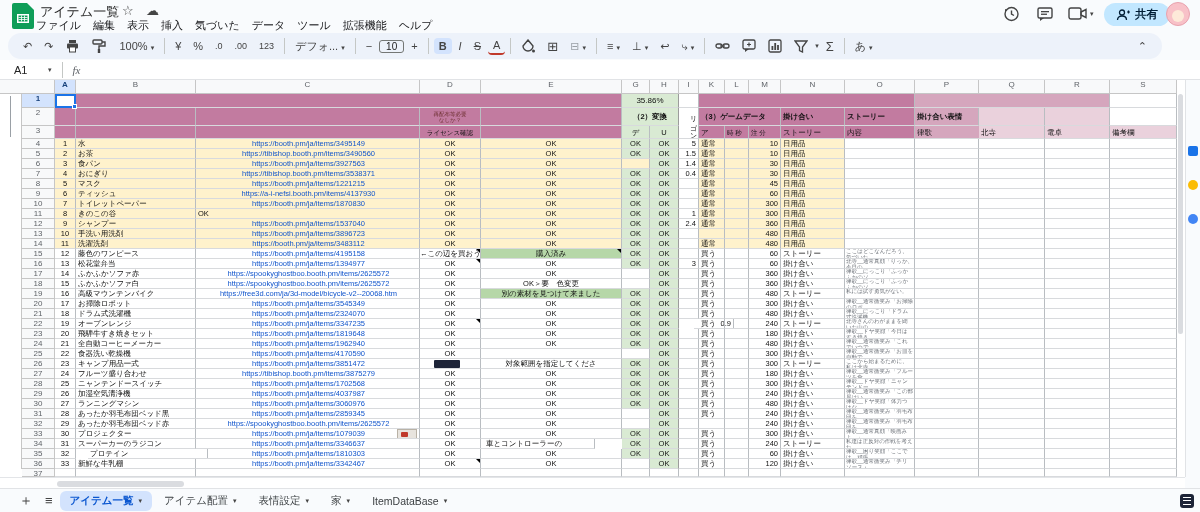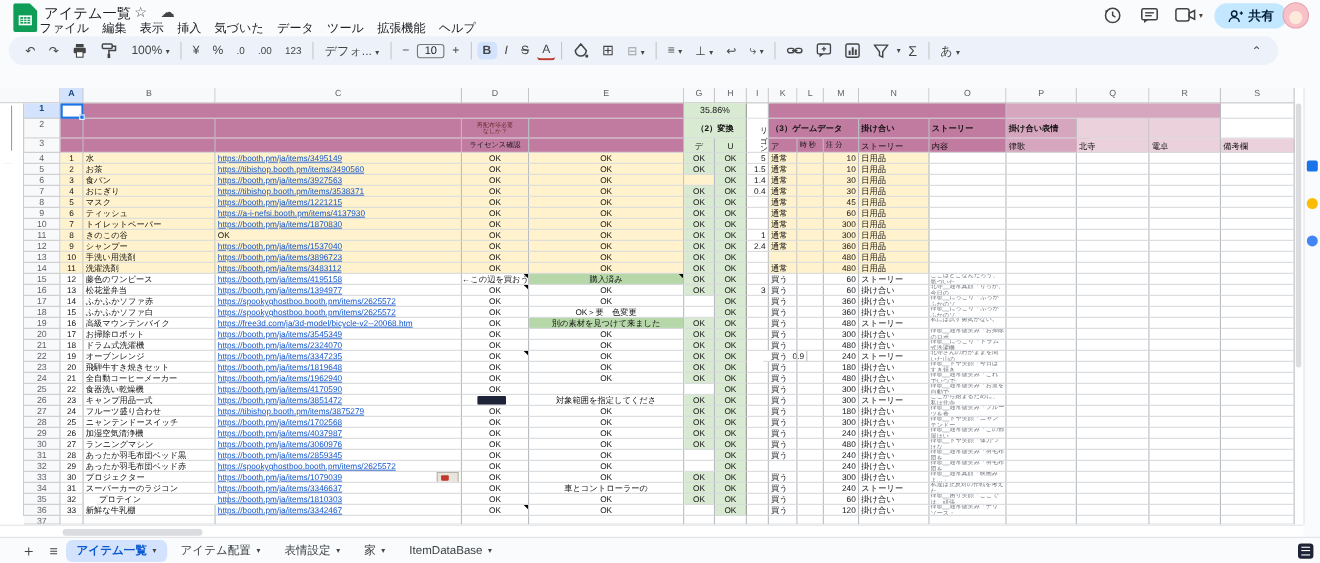--- a/index.html
+++ b/index.html
@@ -26,21 +26,21 @@
   #fbar{left:0;top:60px;width:1200px;height:20px;background:#fff;border-bottom:1px solid #e1e3e6;display:flex;align-items:center;}
   
   #grid{left:0;top:80px;width:1185px;height:397px;overflow:hidden;background:#fff;}
   .cell{position:absolute;box-sizing:border-box;overflow:hidden;font-size:7.5px;line-height:10px;color:#111;border-right:1px solid #b9bdc1;border-bottom:1px solid #d8dadd;white-space:nowrap;}
   .hcell{background:#f8f9fa;color:#5f6368;font-size:8px;text-align:center;border-right:1px solid #c6c6c6;border-bottom:1px solid #c6c6c6;}
   .selhdr{background:#d3e3fd;color:#18427c;font-weight:bold;}
   .ctr{text-align:center;}
   .rt{text-align:right;padding-right:2px;}
   .lt{text-align:left;padding-left:2px;}
   .b{font-weight:bold;}
-  .url{color:#1155cc;text-decoration:underline;}
+  .url{color:#1155cc;text-align:center;}
   .plum{background:#c27ba0;}
   .plumL{background:#d5a6bd;}
   .pale{background:#ead1dc;}
   .grn{background:#d9ead3;}
   .grnS{background:#b6d7a8;}
   .yel{background:#fff2cc;}
   .note::after{content:"";position:absolute;right:0;top:0;border-left:4px solid transparent;border-top:4px solid #000;}
   .tinynote{font-size:5.5px;line-height:5.5px;color:#6a6f76;white-space:normal;padding:0 1px;}
   .vert{writing-mode:vertical-rl;font-size:7px;letter-spacing:1px;padding-top:2px;text-align:left;}
   .sel-box{border:2px solid #1a73e8;background:transparent;}
@@ -172,20 +172,27 @@
   <svg class="ic t" width="14" height="13" viewBox="0 0 14 13">
     <path d="M1 1h12L8.5 7v5l-3-1.5V7z" fill="none" stroke="#444" stroke-width="1.3"></path>
   </svg>
   <span class="caret">▾</span>
   <span class="t" style="font-size:13px">Σ</span>
   <div class="sep"></div>
   <span class="t"><span>あ</span> <span class="caret">▾</span></span>
   <span class="t" style="margin-left:auto;color:#444">⌃</span>
 </div>
 
+<div class="abs" id="fbar">
+  <span style="font-size:11px;color:#222;margin-left:14px;width:34px">A1</span>
+  <span class="caret">▾</span>
+  <div class="sep" style="margin:0 10px"></div>
+  <span style="font-size:11px;color:#5f6368;font-style:italic;font-family:'Liberation Serif',serif">fx</span>
+  <div style="flex:1"></div>
+</div>
 
 <div class="abs" id="grid">
       <div class="cell hcell" style="left:0px;top:0px;width:55px;height:14px;"></div>
       <div class="cell hcell selhdr" style="left:55px;top:0px;width:21px;height:14px;">A</div>
       <div class="cell hcell" style="left:76px;top:0px;width:120px;height:14px;">B</div>
       <div class="cell hcell" style="left:196px;top:0px;width:224px;height:14px;">C</div>
       <div class="cell hcell" style="left:420px;top:0px;width:61px;height:14px;">D</div>
       <div class="cell hcell" style="left:481px;top:0px;width:141px;height:14px;">E</div>
       <div class="cell hcell" style="left:622px;top:0px;width:28px;height:14px;">G</div>
       <div class="cell hcell" style="left:650px;top:0px;width:29px;height:14px;">H</div>
@@ -816,21 +823,21 @@
       <div class="cell " style="left:915px;top:349px;width:64px;height:10px"></div>
       <div class="cell " style="left:979px;top:349px;width:66px;height:10px"></div>
       <div class="cell " style="left:1045px;top:349px;width:65px;height:10px"></div>
       <div class="cell " style="left:1110px;top:349px;width:67px;height:10px"></div>
       <div class="cell " style="left:0px;top:359px;width:22px;height:10px;background:#fff;border-right:1px solid #c6c6c6;border-bottom:none"></div>
       <div class="cell hcell" style="left:22px;top:359px;width:33px;height:10px;line-height:10px">34</div>
       <div class="cell ctr" style="left:55px;top:359px;width:21px;height:10px">31</div>
       <div class="cell lt" style="left:76px;top:359px;width:120px;height:10px">スーパーカーのラジコン</div>
       <div class="cell url lt" style="left:196px;top:359px;width:224px;height:10px">https://booth.pm/ja/items/3346637</div>
       <div class="cell ctr" style="left:420px;top:359px;width:61px;height:10px">OK</div>
-      <div class="cell ctr" style="left:481px;top:359px;width:141px;height:10px">車とコントローラーの</div>
+      <div class="cell ctr" style="left:454px;top:359px;width:141px;height:10px">車とコントローラーの</div>
       <div class="cell ctr grn" style="left:622px;top:359px;width:28px;height:10px">OK</div>
       <div class="cell ctr grn" style="left:650px;top:359px;width:29px;height:10px;line-height:10px;border-right:1px solid #9c9c9c">OK</div>
       <div class="cell rt" style="left:679px;top:359px;width:20px;height:10px"></div>
       <div class="cell lt" style="left:699px;top:359px;width:26px;height:10px">買う</div>
       <div class="cell " style="left:725px;top:359px;width:24px;height:10px"></div>
       <div class="cell rt" style="left:749px;top:359px;width:32px;height:10px">240</div>
       <div class="cell lt" style="left:781px;top:359px;width:64px;height:10px">ストーリー</div>
       <div class="cell tinynote" style="left:845px;top:359px;width:70px;height:10px">私達は正反対の作戦を考えた。</div>
       <div class="cell " style="left:915px;top:359px;width:64px;height:10px"></div>
       <div class="cell " style="left:979px;top:359px;width:66px;height:10px"></div>

